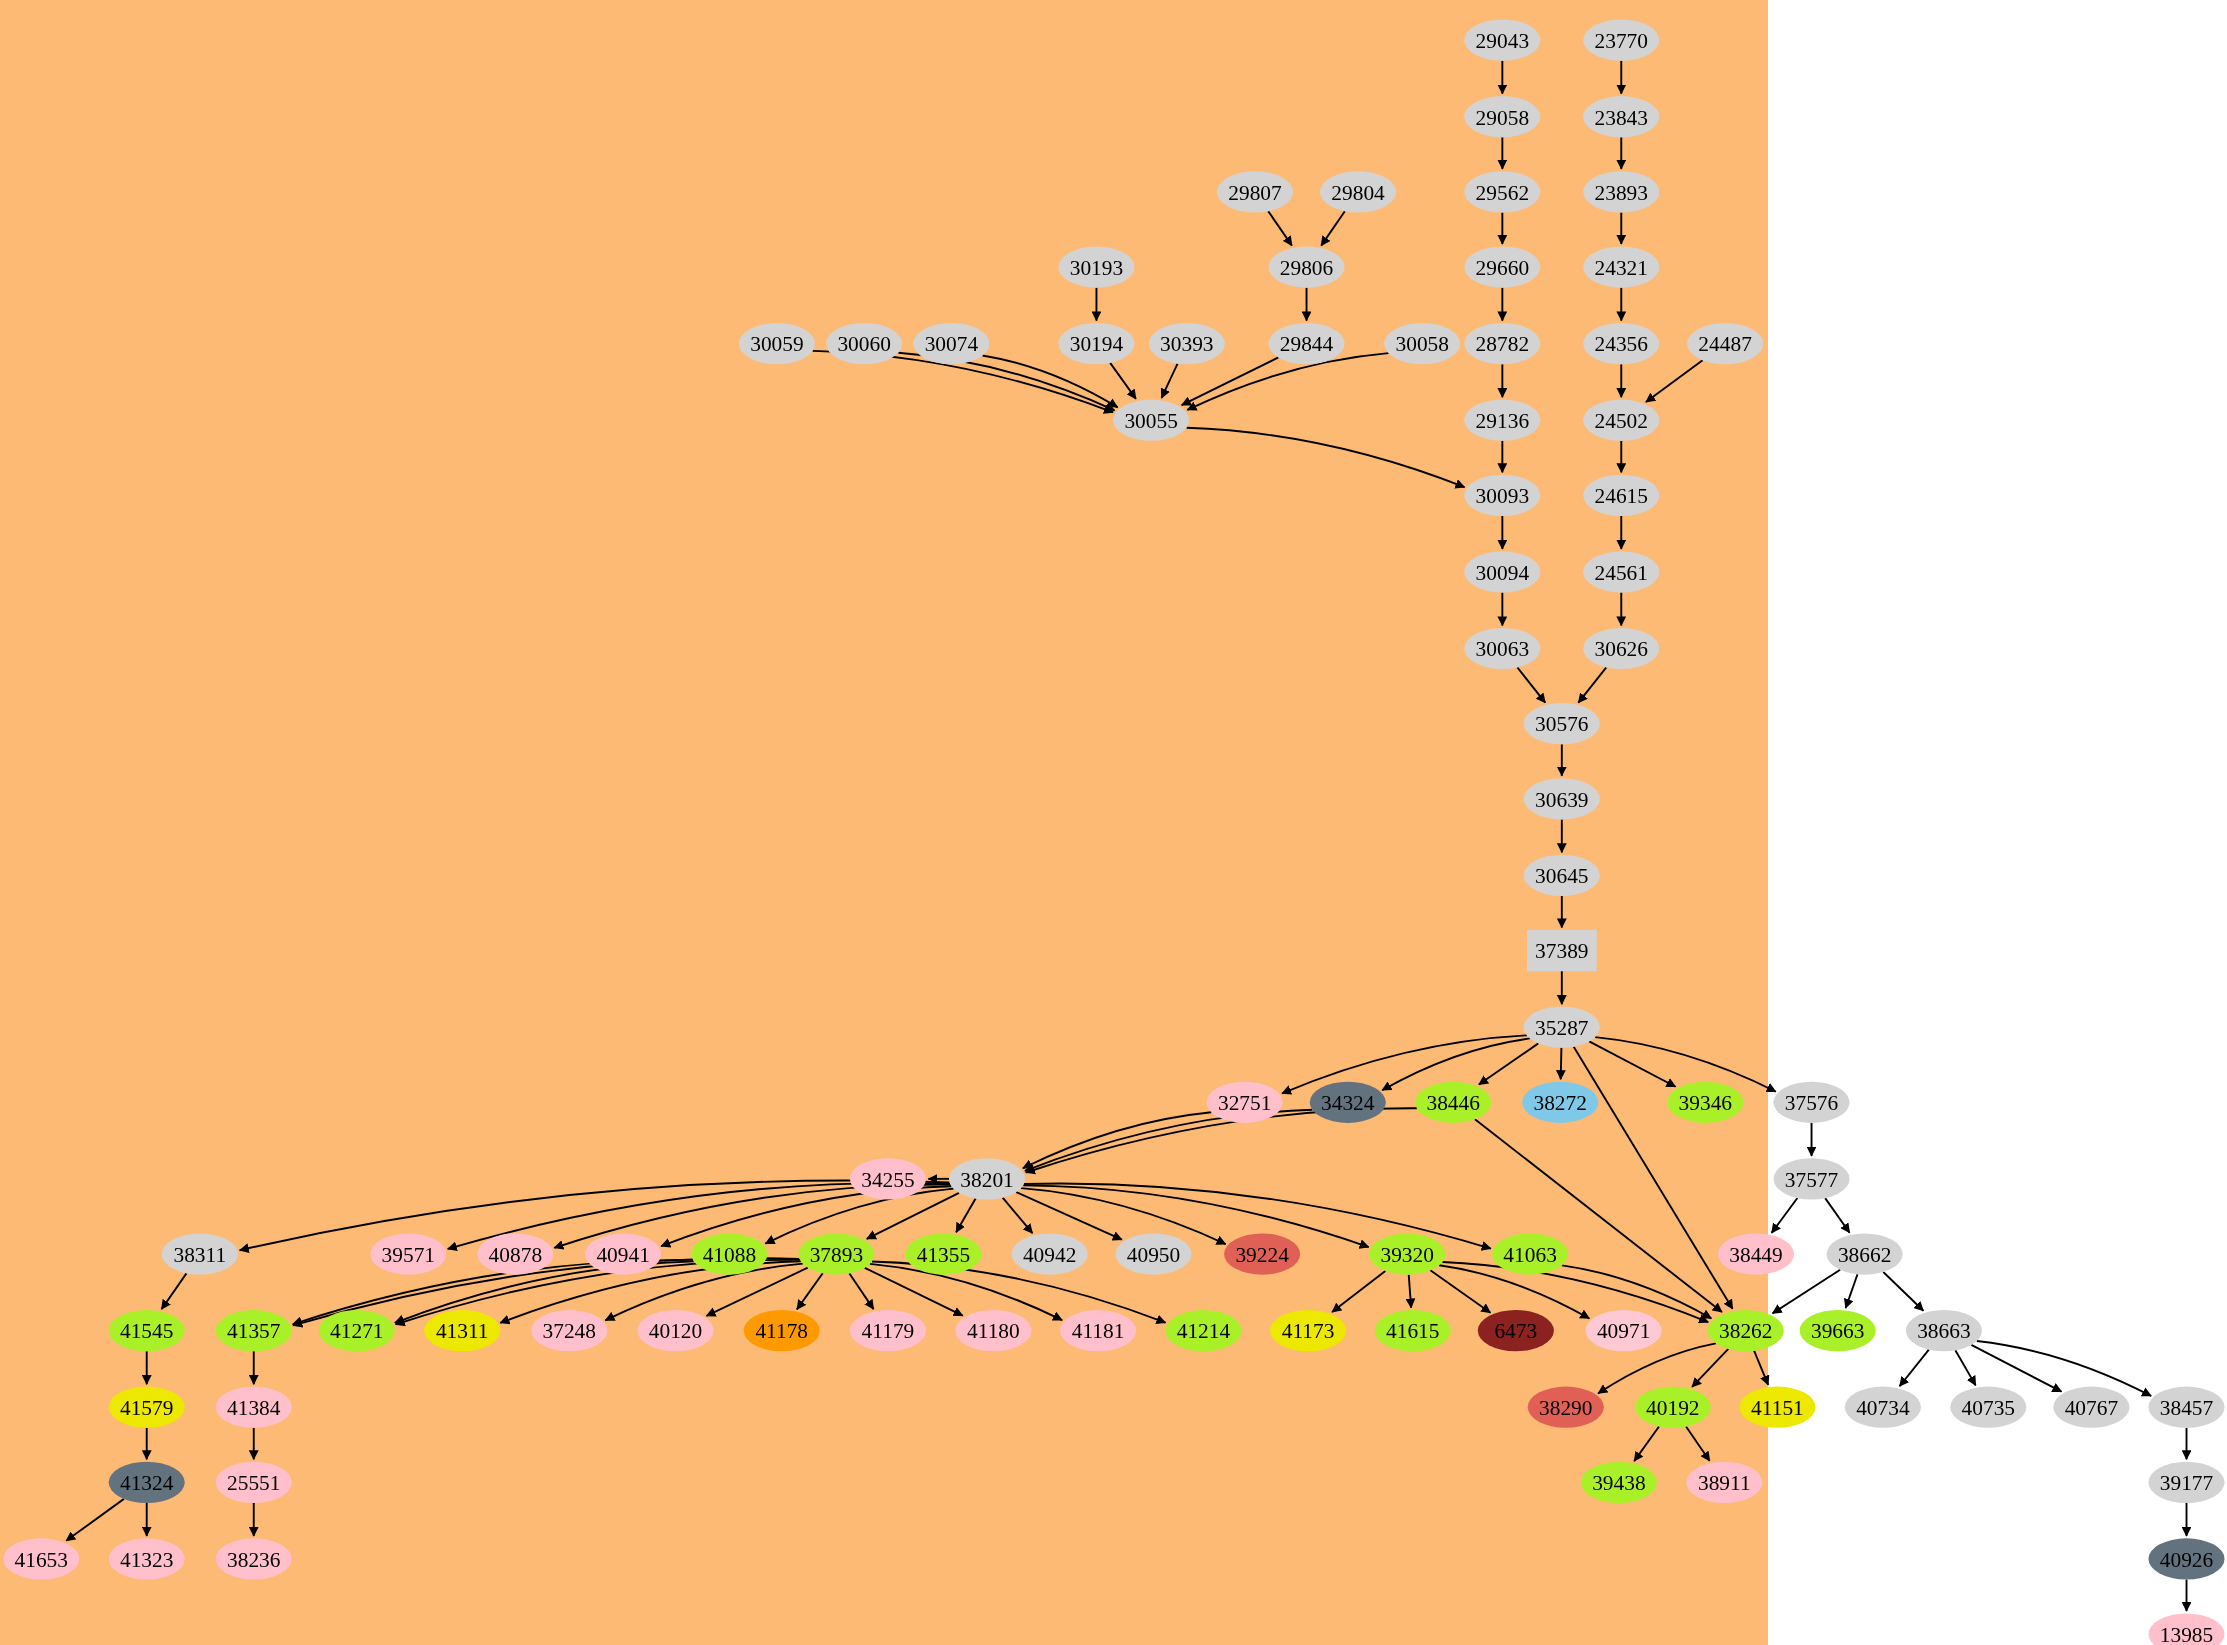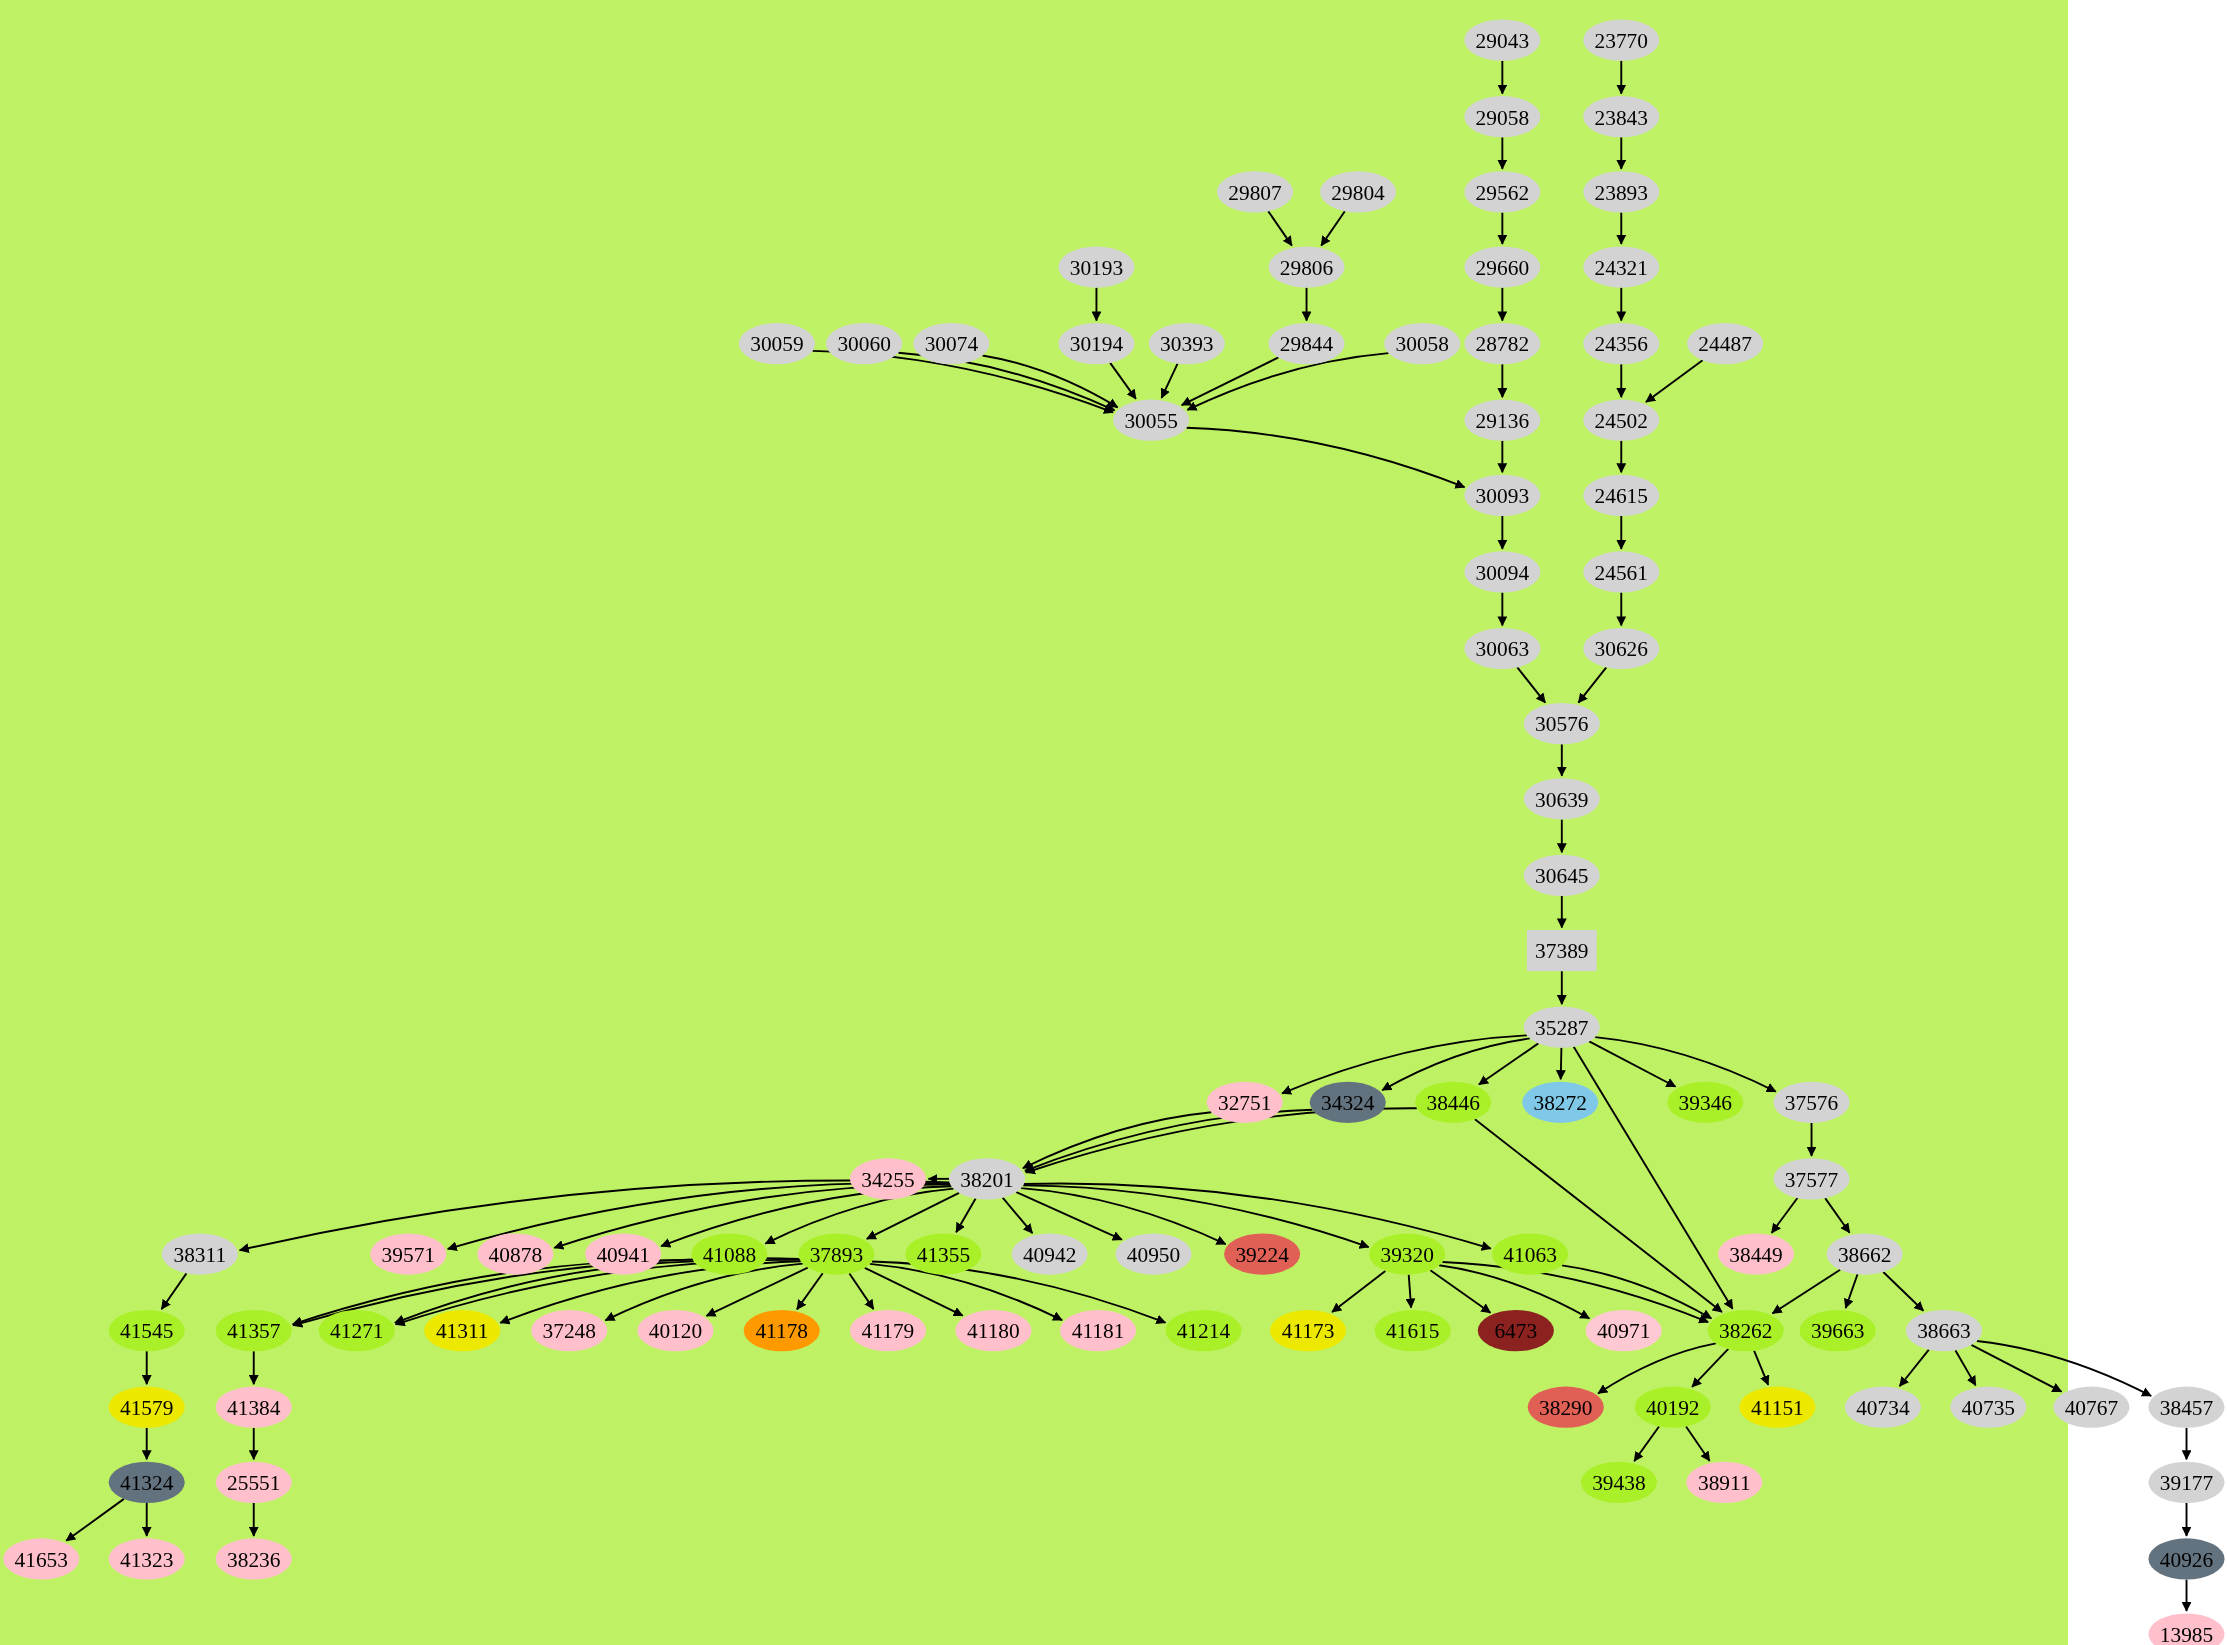--- a/index.html
+++ b/index.html
@@ -1,16 +1,16 @@
 <!DOCTYPE html>
 <html style="font-size:12.7px"><head>
 <meta charset="utf-8">
 <style>
   html,body{margin:0;padding:0;background:#ffffff;}
-  #stage{position:relative;width:2068px;height:1645px;background:#bef264;
+  #stage{position:relative;width:1768px;height:1645px;background:#fdba74;
          font-family:"Liberation Serif","DejaVu Serif",serif;}
   svg#graph{position:absolute;left:0;top:0;width:2227px;height:1645px;display:block;}
   .nlabel{font-family:"Liberation Serif","DejaVu Serif",serif;font-size:27px;fill:#000;
           text-anchor:middle;dominant-baseline:central;}
   .edge{fill:none;stroke:#000000;stroke-width:2.4px;}
   .node-shape{stroke:none;}
 </style>
 </head>
 <body>
 <div id="stage">

